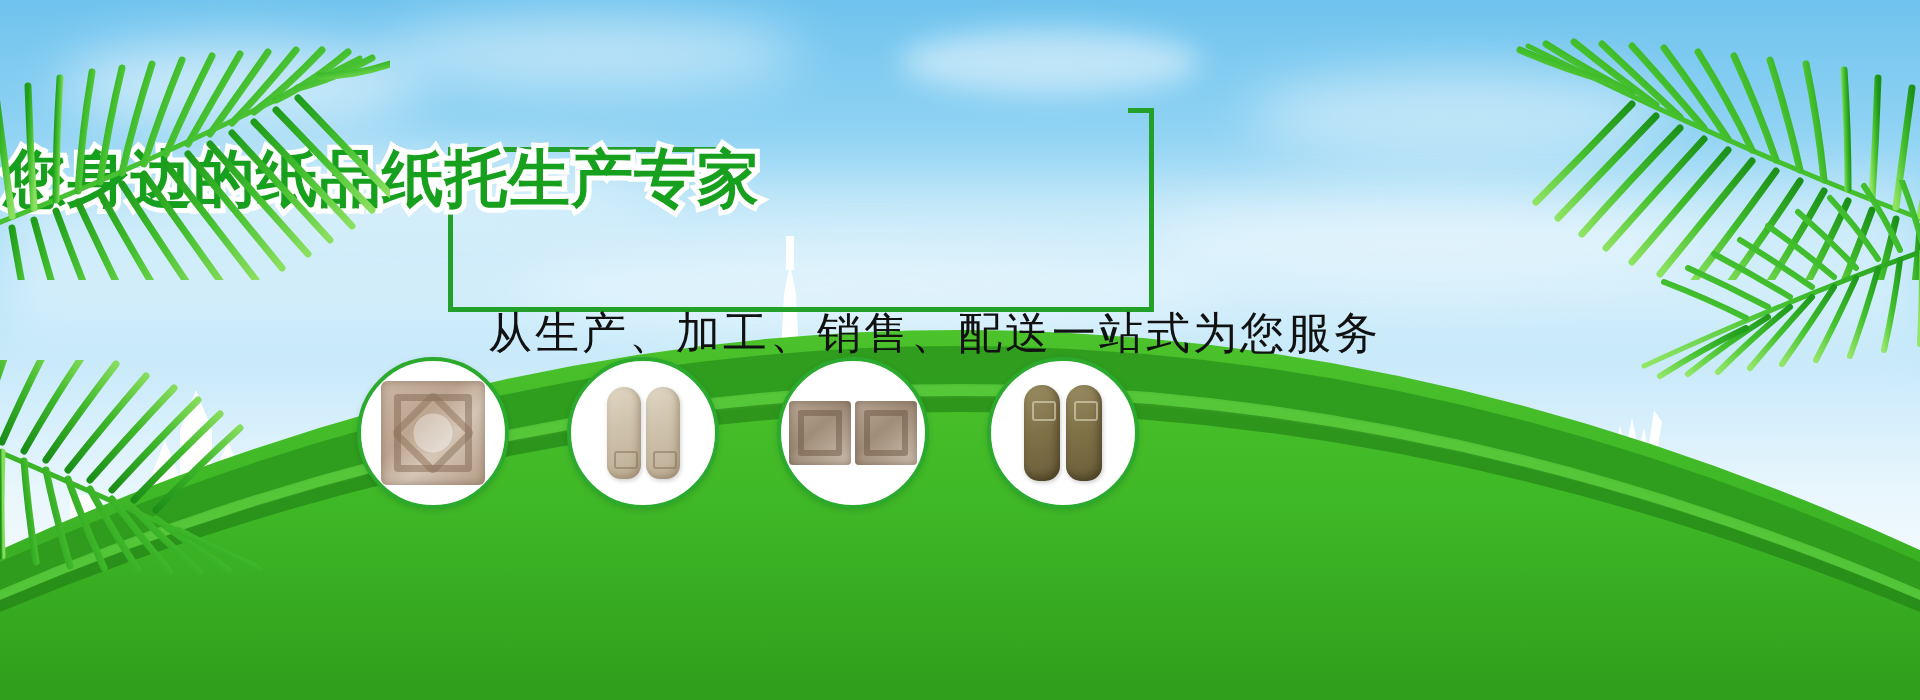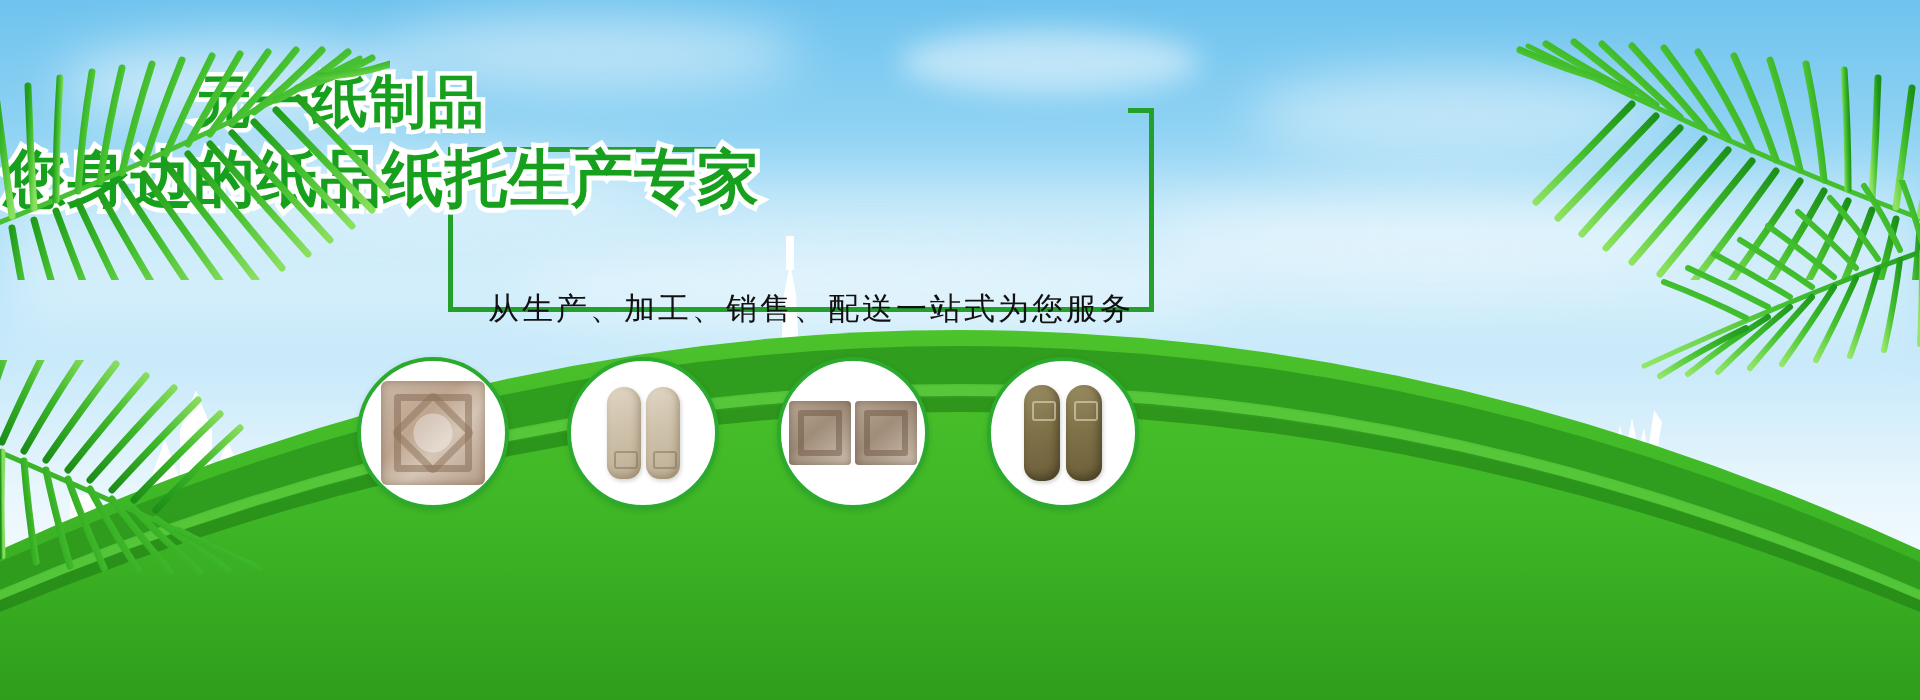--- a/index.html
+++ b/index.html
@@ -42,22 +42,22 @@
     -webkit-text-stroke:9px #ffffff;paint-order:stroke fill;
     text-shadow:0 0 1px #fff;
   }
   .line2{
     position:absolute;left:4px;top:148px;
     font-size:62px;font-weight:bold;letter-spacing:1px;color:#17A01E;
     white-space:nowrap;line-height:1;
     -webkit-text-stroke:10px #ffffff;paint-order:stroke fill;
   }
   .subtitle{
-    position:absolute;left:488px;top:288px;
-    font-size:31px;color:#111;letter-spacing:3px;white-space:nowrap;
+    position:absolute;left:488px;top:304px;
+    font-size:44px;color:#111;letter-spacing:3px;white-space:nowrap;
     font-family:Liberation Serif, serif;
   }
 
   
   .pcircle{
     position:absolute;border:4px solid #2BAA2E;border-radius:50%;
     background:#ffffff;overflow:hidden;
     box-shadow:0 2px 6px rgba(0,0,0,.12);
   }
   .pinner{position:absolute;inset:0;display:flex;align-items:center;justify-content:center;}
@@ -263,21 +263,20 @@
   </div>
 
   <div class="headline">
     <div class="frame-left"></div>
     <div class="frame-top"></div>
     <div class="frame-right"></div>
     <div class="frame-topr"></div>
     <div class="frame-bottom"></div>
   </div>
 
-  <div class="line1">元一纸制品</div>
   <div class="line2">您身边的纸品纸托生产专家</div>
   <div class="subtitle">从生产、加工、销售、配送一站式为您服务</div>
 
   <svg class="palm" style="left:-30px;top:-20px;width:420px;height:300px;" viewBox="0 0 420 300">
     <defs>
       <linearGradient id="pg1" x1="0" y1="0" x2="1" y2="1">
         <stop offset="0%" stop-color="#1F9C1B"></stop>
         <stop offset="50%" stop-color="#45C030"></stop>
         <stop offset="100%" stop-color="#8CE060"></stop>
       </linearGradient>

